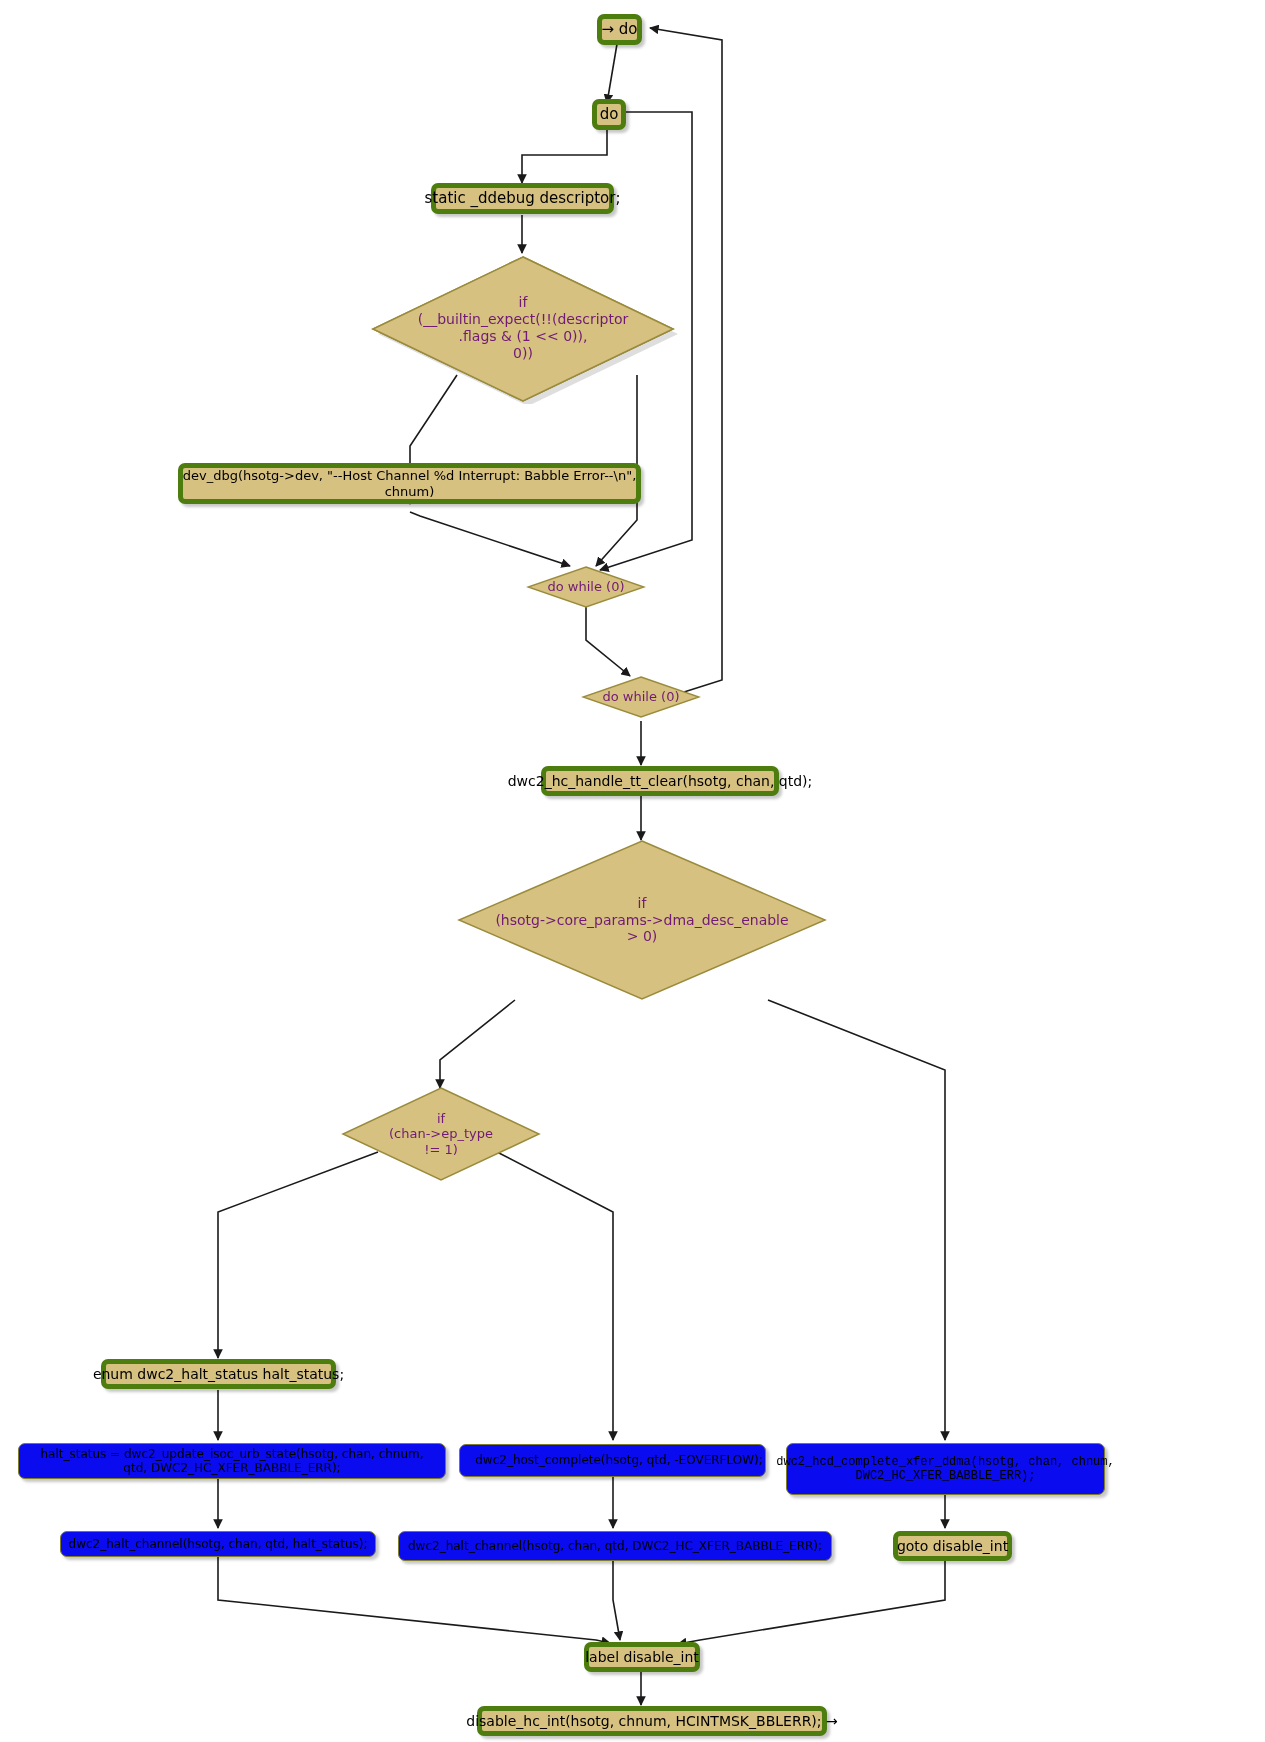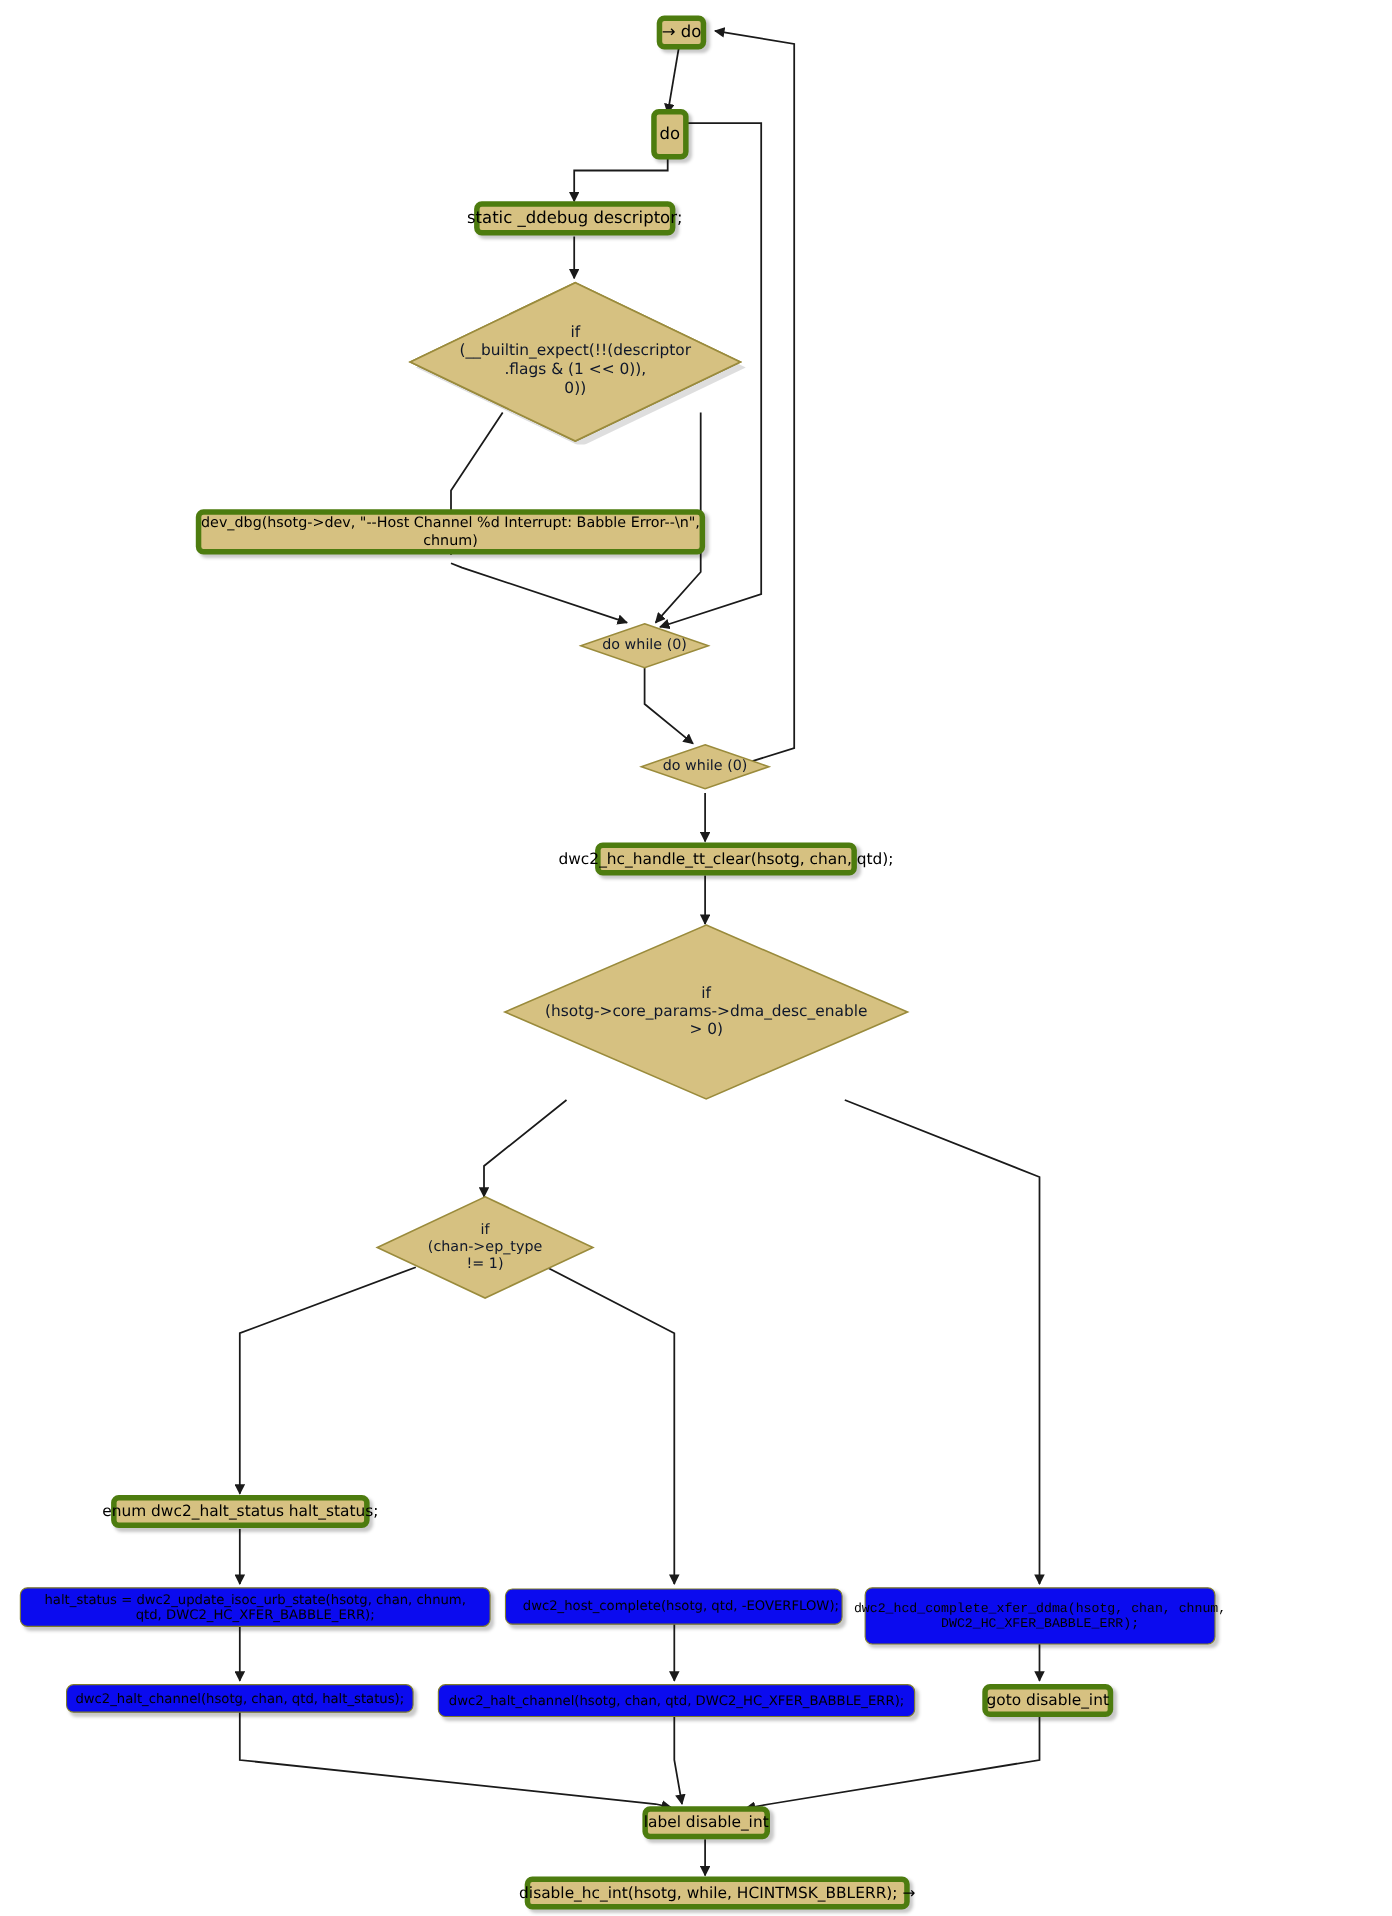--- a/index.html
+++ b/index.html
@@ -46,21 +46,21 @@
   }
   .box.blue {
     background: #0b0bef;
     border: 1px solid #7f7c2a;
     color: #000000;
     box-shadow: 3px 3px 3px rgba(0,0,0,0.22);
   }
   
   .diamond {
     position: absolute;
-    color: #0f172a;
+    color: #701a75;
   }
   .diamond .dshape {
     position: absolute;
     left: 0;
     top: 0;
     width: 100%;
     height: 100%;
   }
   .diamond .dlabel {
     position: absolute;
@@ -138,21 +138,21 @@
       <path d="M 945,1556 L 945,1600 L 700,1640 L 678,1644"></path>
 
       <path d="M 641,1672 L 641,1705"></path>
     </g>
   </svg>
 
   <div class="node box fs15" style="left:597px; top:14px; width:45px; height:31px;">
     <span>→ do</span>
   </div>
 
-  <div class="node box fs15" style="left:592px; top:99px; width:34px; height:46px;">
+  <div class="node box fs15" style="left:592px; top:99px; width:34px; height:31px;">
     <span>do</span>
   </div>
 
   <div class="node box fs15" style="left:431px; top:183px; width:183px; height:31px;">
     <span>static _ddebug descriptor;</span>
   </div>
 
   <div class="diamond fs14" style="left:368px; top:252px; width:310px; height:152px;">
     <svg class="dshape" viewBox="0 0 310 152" preserveAspectRatio="none">
       <polygon points="155,5 305,77 155,149 5,77" fill="#d6c181" stroke="#9a8b3c" stroke-width="1.5"></polygon>
@@ -234,16 +234,16 @@
 
   <div class="node box fs14" style="left:893px; top:1531px; width:119px; height:30px;">
     <span>goto disable_int</span>
   </div>
 
   <div class="node box fs14" style="left:584px; top:1642px; width:116px; height:30px;">
     <span>label disable_int</span>
   </div>
 
   <div class="node box fs14" style="left:477px; top:1706px; width:350px; height:30px;">
-    <span>disable_hc_int(hsotg, while, HCINTMSK_BBLERR); →</span>
+    <span>disable_hc_int(hsotg, chnum, HCINTMSK_BBLERR); →</span>
   </div>
 
 </div>
 
 </body></html>

